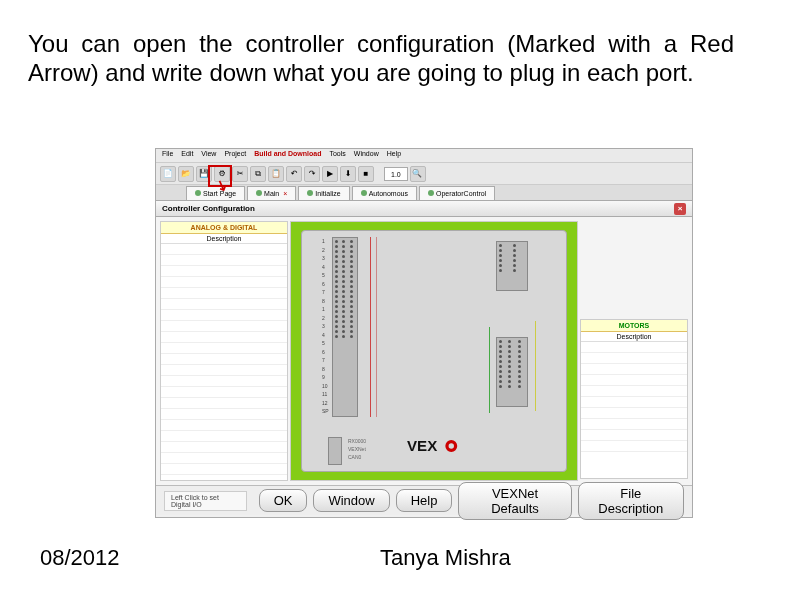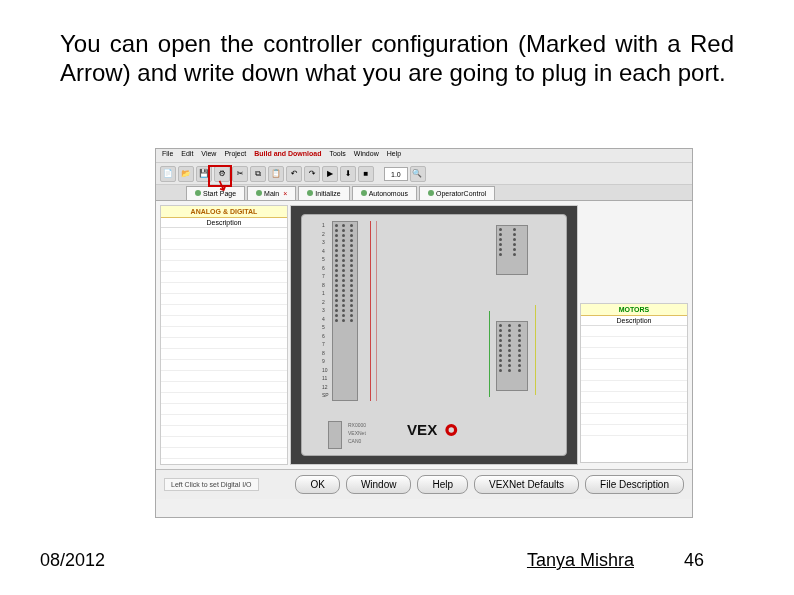--- a/index.html
+++ b/index.html
@@ -1,17 +1,17 @@
 <!DOCTYPE html>
 <html><head>
 <meta charset="utf-8">
 <style>
   * { box-sizing: border-box; margin: 0; padding: 0; }
   body { width: 794px; height: 595px; background: #fff; font-family: Arial, sans-serif; position: relative; }
-  .slide-title { padding: 30px 60px 10px 60px; font-size: 24px; text-align: justify; line-height: 1.2; }
+  .slide-title { padding: 30px 60px 10px 28px; font-size: 24px; text-align: justify; line-height: 1.2; }
   .screenshot { position: absolute; left: 155px; top: 148px; width: 538px; height: 370px; background: #f0f0f0; border: 1px solid #aaa; }
   .menubar { height: 14px; background: #eaeaea; border-bottom: 1px solid #ccc; display: flex; gap: 8px; padding: 1px 6px; font-size: 7px; }
   .menubar span[data-name="menu-item-build"] { color: #b00; font-weight: bold; }
   .toolbar { height: 22px; background: #e8e8e8; border-bottom: 1px solid #ccc; display: flex; align-items: center; gap: 2px; padding: 2px 4px; }
   .tbtn { width: 16px; height: 16px; background: #d8d8d8; border: 1px solid #bbb; border-radius: 2px; display: flex; align-items: center; justify-content: center; font-size: 8px; }
   .red-arrow-box { position: relative; }
   .red-arrow-box::after { content: ""; position: absolute; left: 52px; top: 2px; width: 20px; height: 18px; border: 2px solid #c00; pointer-events: none; }
   .red-arrow { position: absolute; left: 60px; top: 14px; color: #c00; font-size: 14px; font-weight: bold; transform: rotate(20deg); }
   .zoom { margin-left: 8px; font-size: 7px; background: #fff; border: 1px solid #aaa; padding: 0 6px; height: 14px; line-height: 14px; }
   .tabbar { height: 16px; background: #ddd; border-bottom: 1px solid #aaa; display: flex; gap: 2px; padding-left: 30px; font-size: 7px; align-items: center; }
@@ -20,21 +20,21 @@
   .close-x { color: #b00; font-size: 7px; margin-left: 2px; }
   .cfg-header { height: 16px; background: linear-gradient(#f8f8f8,#e0e0e0); border-bottom: 1px solid #aaa; display: flex; align-items: center; padding: 0 6px; font-size: 8px; font-weight: bold; }
   .cfg-header .xbtn { margin-left: auto; width: 12px; height: 12px; background: #c44; color: #fff; font-size: 8px; display: flex; align-items: center; justify-content: center; border-radius: 2px; }
   .cfg-body { height: 268px; display: flex; padding: 4px; gap: 2px; background: #f4f4f4; }
   .left-panel { width: 128px; background: #fff; border: 1px solid #ccc; }
   .panel-head { background: #ffc; border-bottom: 1px solid #e0c060; text-align: center; font-size: 7px; padding: 2px; }
   .panel-head.ad { color: #b06000; font-weight: bold; }
   .panel-sub { font-size: 7px; text-align: center; border-bottom: 1px solid #ddd; padding: 1px; }
   .panel-rows { }
   .panel-row { height: 11px; border-bottom: 1px solid #eee; }
-  .center { flex: 1; background: #404040; border: 1px solid #ccc; position: relative; }
+  .center { flex: 1; background: #84cc16; border: 1px solid #ccc; position: relative; }
   .controller { position: absolute; left: 10px; top: 8px; right: 10px; bottom: 8px; background: #d8d8d8; border: 1px solid #aaa; border-radius: 4px; }
   .port-block { position: absolute; background: #bbb; border: 1px solid #888; }
   .port-left { left: 30px; top: 6px; width: 26px; height: 180px; }
   .port-right-top { right: 38px; top: 10px; width: 32px; height: 50px; }
   .port-right-bot { right: 38px; top: 106px; width: 32px; height: 70px; }
   .port-dots { display: grid; grid-template-columns: repeat(3, 1fr); gap: 2px; padding: 2px; }
   .port-dots.d2 { grid-template-columns: repeat(2, 1fr); }
   .port-dots .d { width: 3px; height: 3px; border-radius: 50%; background: #555; }
   .port-nums { position: absolute; left: 20px; top: 6px; font-size: 5px; line-height: 8.5px; color: #444; }
   .vline-red { position: absolute; left: 68px; top: 6px; width: 1px; height: 180px; background: #c44; }
@@ -42,24 +42,24 @@
   .vline-green { position: absolute; right: 76px; top: 96px; width: 1px; height: 86px; background: #4a4; }
   .vline-yellow { position: absolute; right: 30px; top: 90px; width: 1px; height: 90px; background: #cc4; }
   .vex-logo { position: absolute; bottom: 14px; left: 50%; transform: translateX(-50%); width: 70px; height: 22px; display: flex; align-items: center; justify-content: center; }
   .vex-logo svg { width: 54px; height: 22px; }
   .bottom-conn { position: absolute; bottom: 10px; left: 46px; font-size: 5px; color: #666; line-height: 8px; }
   .bottom-port { position: absolute; bottom: 6px; left: 26px; width: 14px; height: 28px; background: #bbb; border: 1px solid #888; }
   .right-panel { width: 108px; background: #fff; border: 1px solid #ccc; margin-top: 98px; height: 160px; }
   .panel-head.motors { color: #080; font-weight: bold; }
   .bottom-bar { height: 30px; background: #eee; border-top: 1px solid #bbb; display: flex; align-items: center; gap: 6px; padding: 0 8px; }
   .hint { font-size: 7px; color: #444; border: 1px solid #ccc; background: #f8f8f8; padding: 2px 6px; }
-  .btn { font-size: 10px; background: linear-gradient(#fefefe,#ddd); border: 1px solid #999; border-radius: 8px; padding: 3px 14px; }
-  .footer { position: absolute; bottom: 24px; left: 0; right: 0; display: flex; font-size: 18px; padding: 0 40px; }
+  .btn { font-size: 13px; background: linear-gradient(#fefefe,#ddd); border: 1px solid #999; border-radius: 8px; padding: 3px 14px; }
+  .footer { position: absolute; bottom: 24px; left: 0; right: 12px; display: flex; font-size: 22px; padding: 0 40px; }
   .footer .date { width: 200px; }
-  .footer .author { flex: 1; text-align: right; padding-left: 140px; text-decoration: underline; }
+  .footer .author { flex: 1; text-align: left; padding-left: 140px; }
   .footer .page { width: 120px; text-align: center; }
 </style>
 </head>
 <body>
 
 <div class="slide-title" data-name="slide-text">You can open the controller configuration (Marked with a Red Arrow) and write down what you are going to plug in each port.</div>
 
 <div class="screenshot" data-name="app-screenshot">
   <div class="menubar" data-name="menubar">
     <span data-name="menu-item-file">File</span>
@@ -103,20 +103,24 @@
         <span data-name="tab-label">Initialize</span>
       </div>
     <div class="tab" data-name="tab-autonomous">
         <span class="dot" data-name="tab-dot-icon"></span>
         <span data-name="tab-label">Autonomous</span>
       </div>
     <div class="tab" data-name="tab-operatorcontrol">
         <span class="dot" data-name="tab-dot-icon"></span>
         <span data-name="tab-label">OperatorControl</span>
       </div>
+  </div>
+  <div class="cfg-header" data-name="config-titlebar">
+    <span data-name="config-title">Controller Configuration</span>
+    <div class="xbtn" data-name="close-button">×</div>
   </div>
   <div class="cfg-body" data-name="config-body">
     <div class="left-panel" data-name="analog-digital-panel">
       <div class="panel-head ad" data-name="left-panel-title">ANALOG &amp; DIGITAL</div>
       <div class="panel-sub" data-name="left-panel-sub">Description</div>
       <div class="panel-rows" data-name="left-panel-rows">
         <div class="panel-row" data-name="table-row"></div>
           <div class="panel-row" data-name="table-row"></div>
           <div class="panel-row" data-name="table-row"></div>
           <div class="panel-row" data-name="table-row"></div>
@@ -320,14 +324,13 @@
     <button class="btn" data-name="cancel-button">Window</button>
     <button class="btn" data-name="help-button">Help</button>
     <button class="btn" data-name="restore-defaults-button">VEXNet Defaults</button>
     <button class="btn" data-name="hide-description-button">File Description</button>
   </div>
 </div>
 
 <div class="footer" data-name="slide-footer">
   <div class="date" data-name="footer-date">08/2012</div>
   <div class="author" data-name="footer-author">Tanya Mishra</div>
-  <div class="page" data-name="footer-page">46</div>
 </div>
 
 </body></html>

